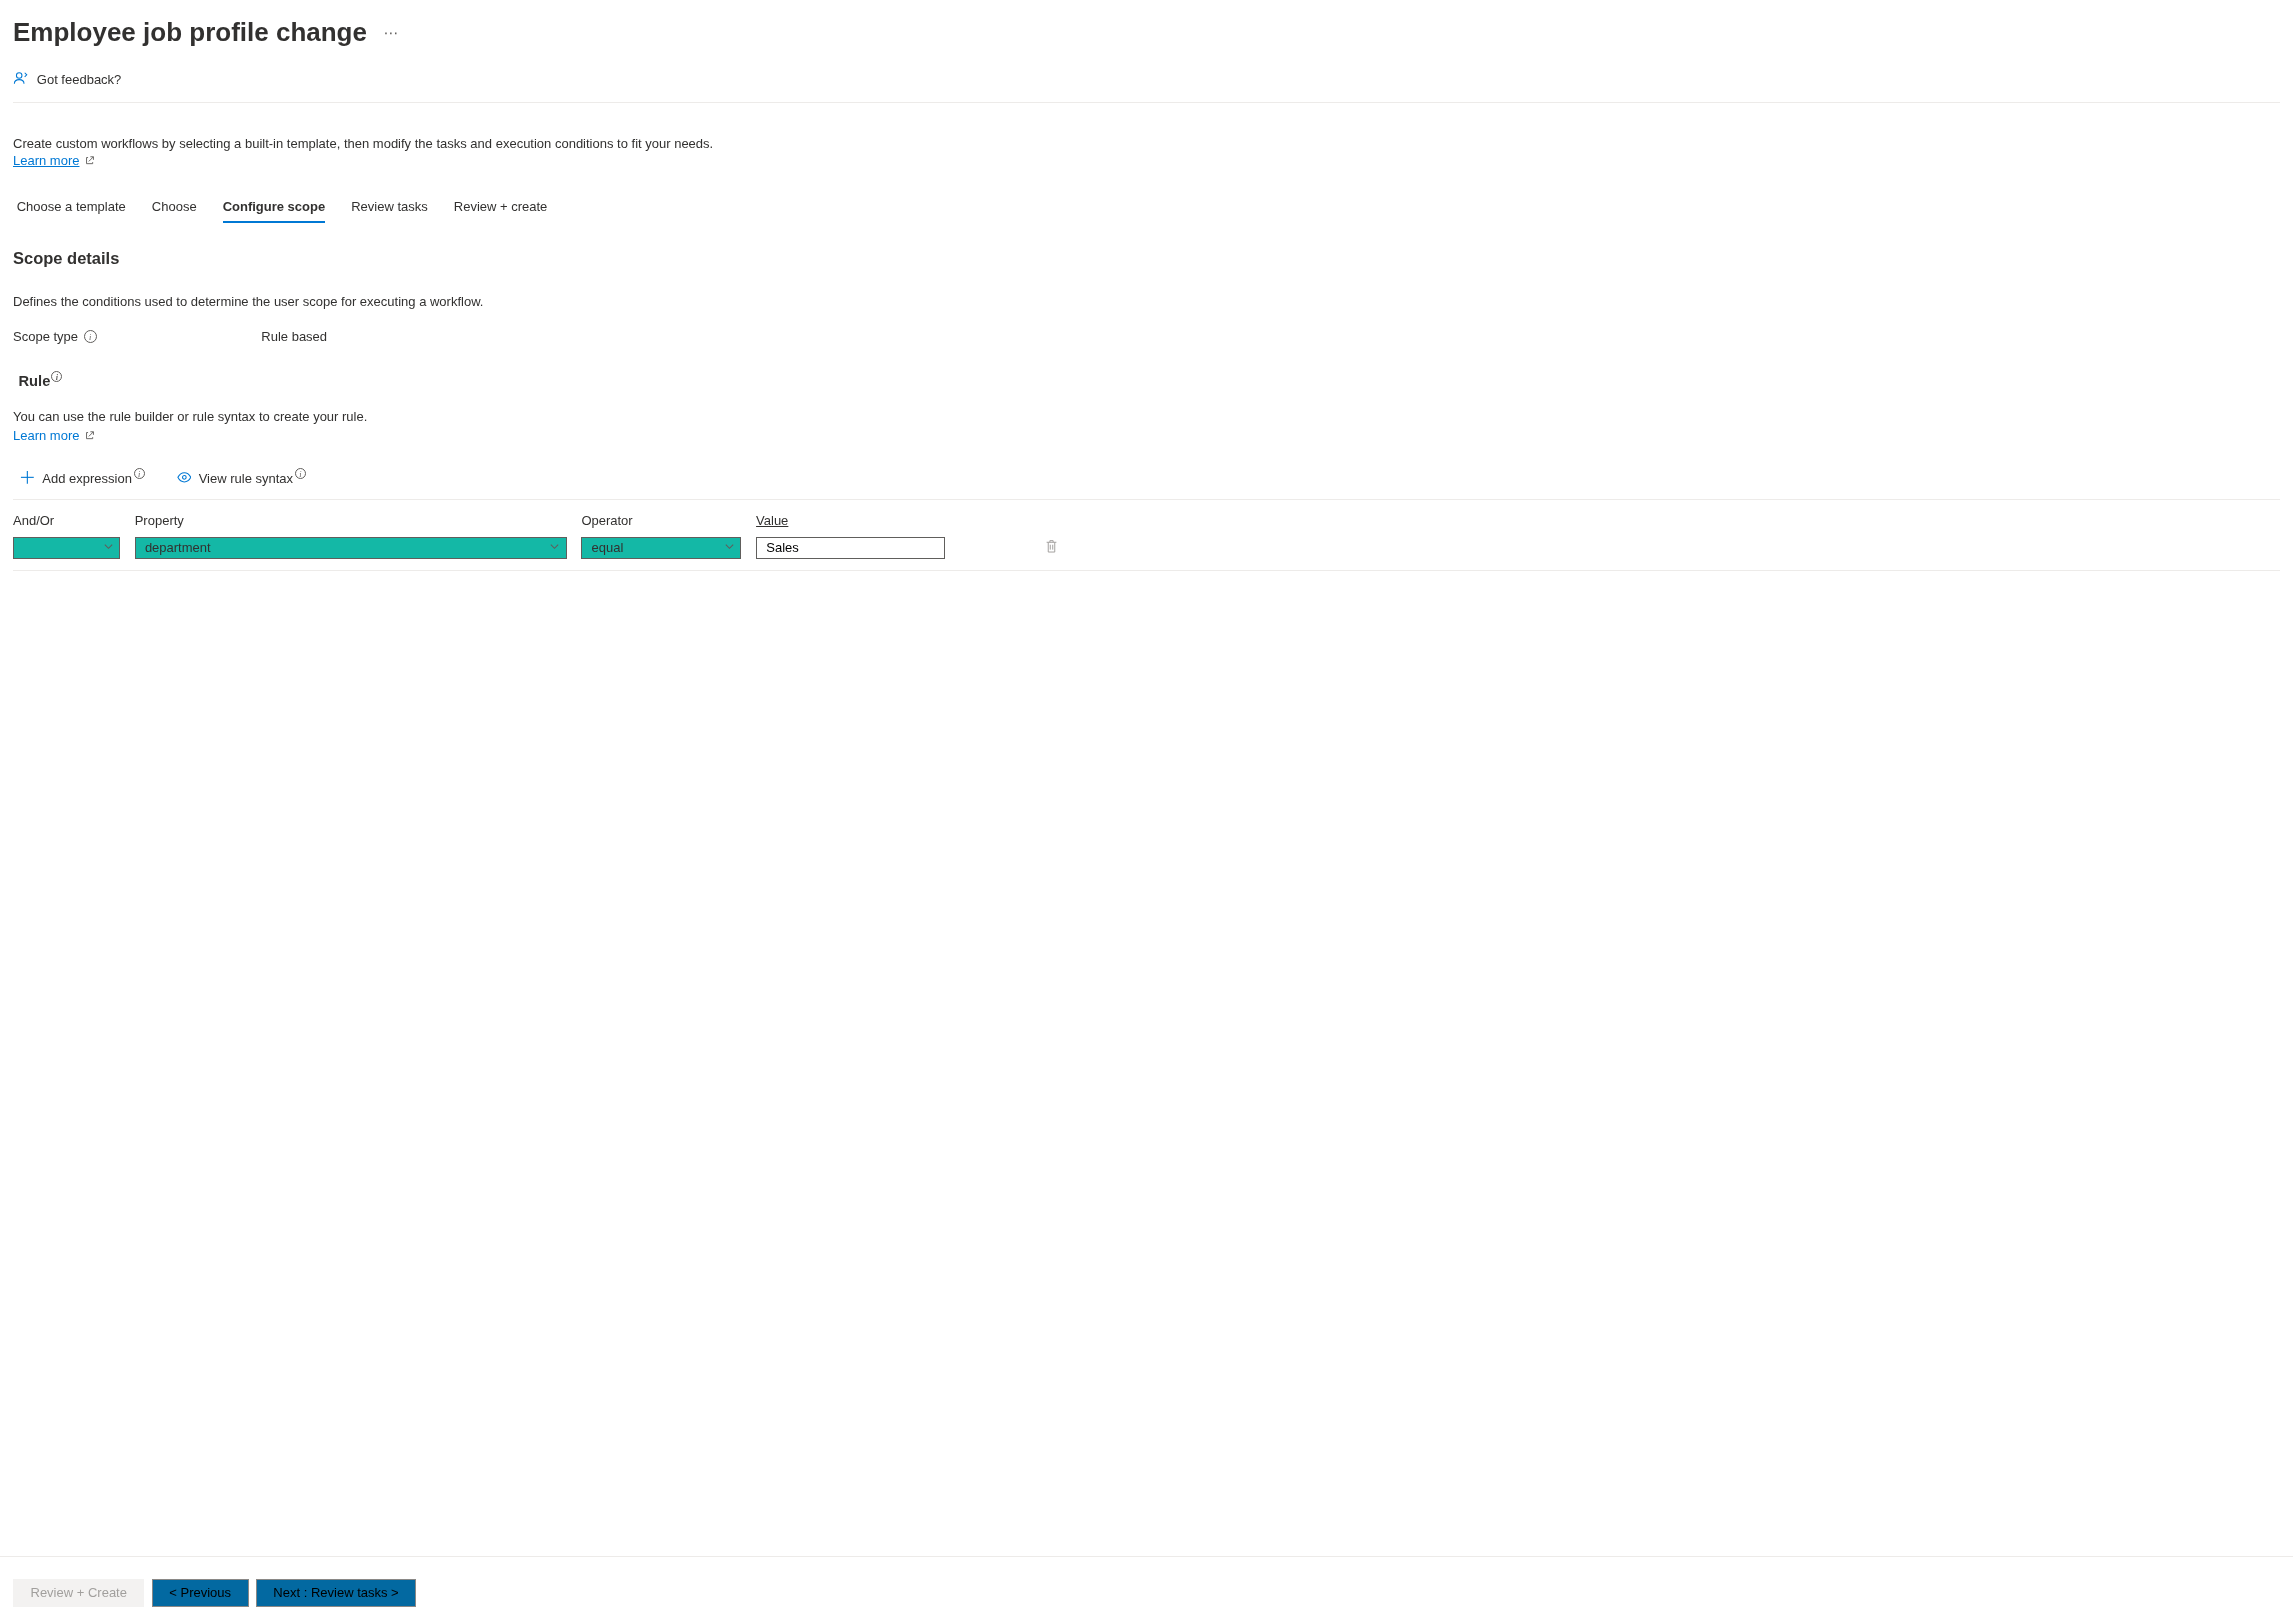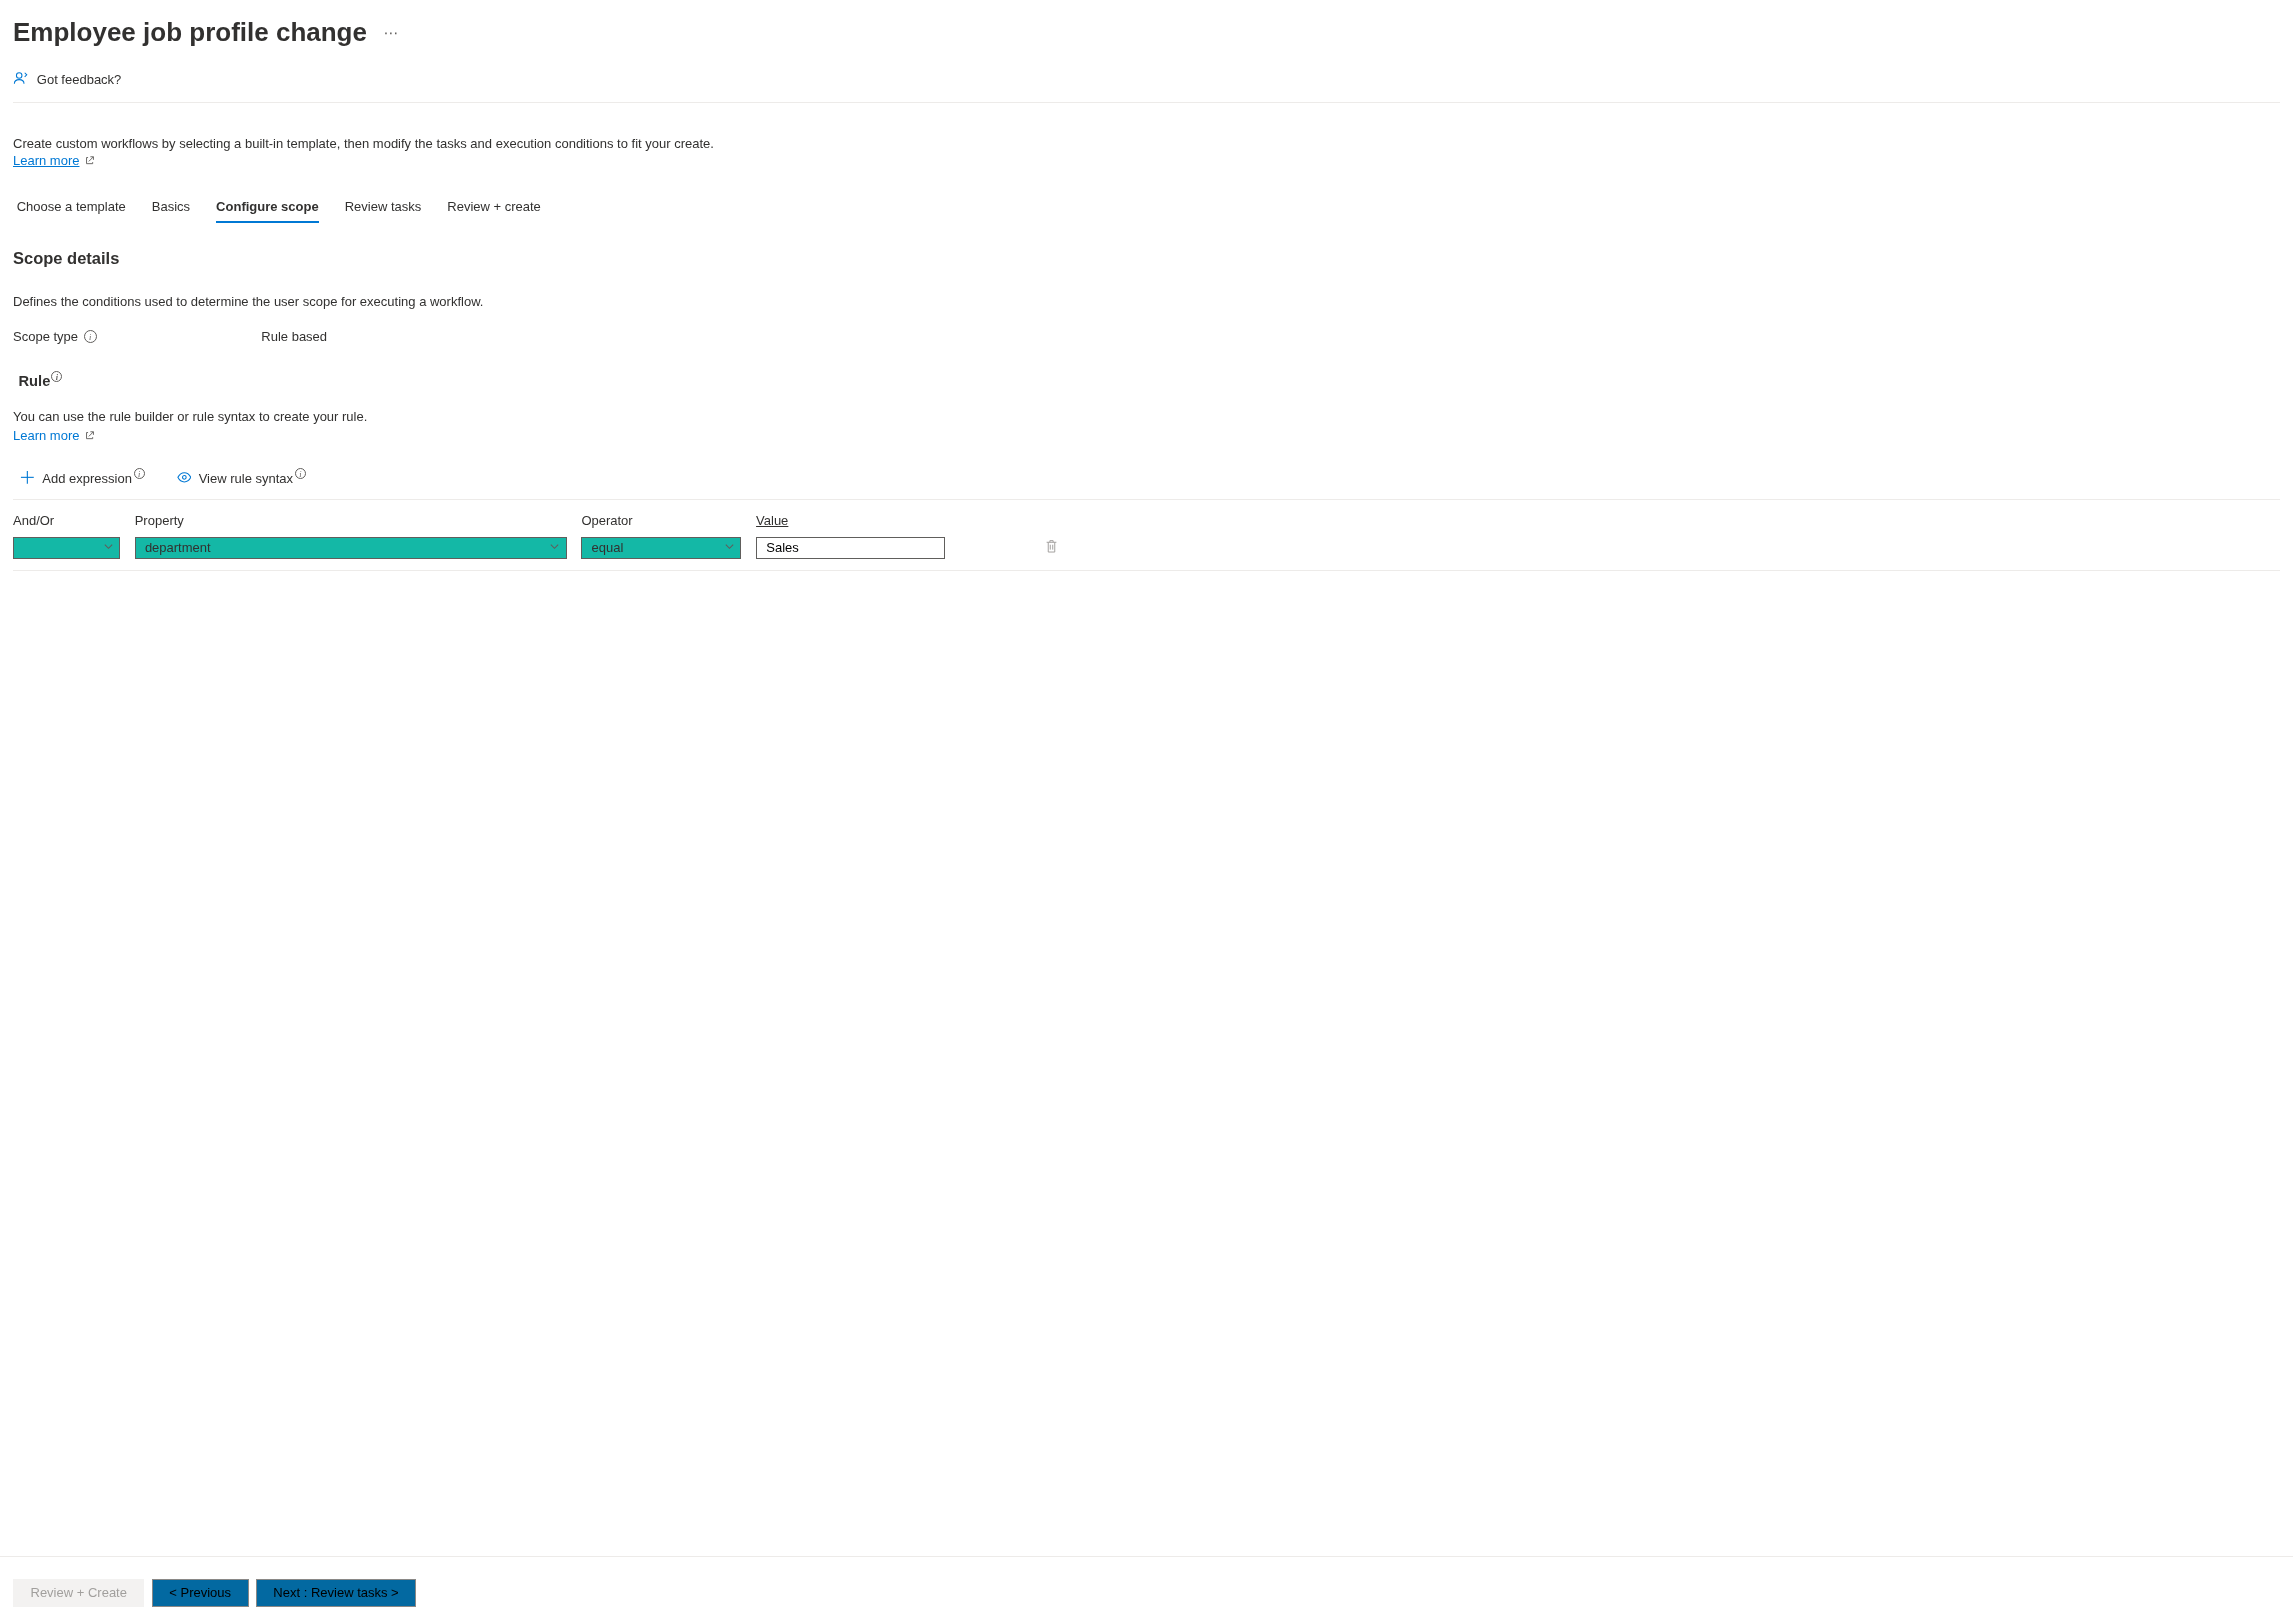--- a/index.html
+++ b/index.html
@@ -310,33 +310,33 @@
     <span class="feedback-icon">
       <svg viewBox="0 0 24 24" stroke-width="1.5">
           <circle cx="9" cy="8" r="4"></circle>
           <path d="M2 20c0-4 3-6 7-6s7 2 7 6"></path>
           <path d="M17 4l3 3-3 3"></path>
         </svg>
     </span>
     <span class="feedback-text">Got feedback?</span>
   </div>
 
-  <div class="intro-text">Create custom workflows by selecting a built-in template, then modify the tasks and execution conditions to fit your create.</div>
+  <div class="intro-text">Create custom workflows by selecting a built-in template, then modify the tasks and execution conditions to fit your needs.</div>
   <a class="learn-more-link">
     <span>Learn more</span>
     <span class="external-icon">
       <svg viewBox="0 0 12 12" stroke-width="1.2">
           <path d="M4 2H2v8h8V8M7 1h4v4M11 1L5 7"></path>
         </svg>
     </span>
   </a>
 
   <div class="tabs">
     <div class="tab">Choose a template</div>
-    <div class="tab">Basics</div>
+    <div class="tab">Choose</div>
     <div class="tab active">Configure scope</div>
     <div class="tab">Review tasks</div>
     <div class="tab">Review + create</div>
   </div>
 
   <h2 class="section-heading">Scope details</h2>
   <div class="section-desc">Defines the conditions used to determine the user scope for executing a workflow.</div>
 
   <div class="field-row">
     <span class="field-label">

